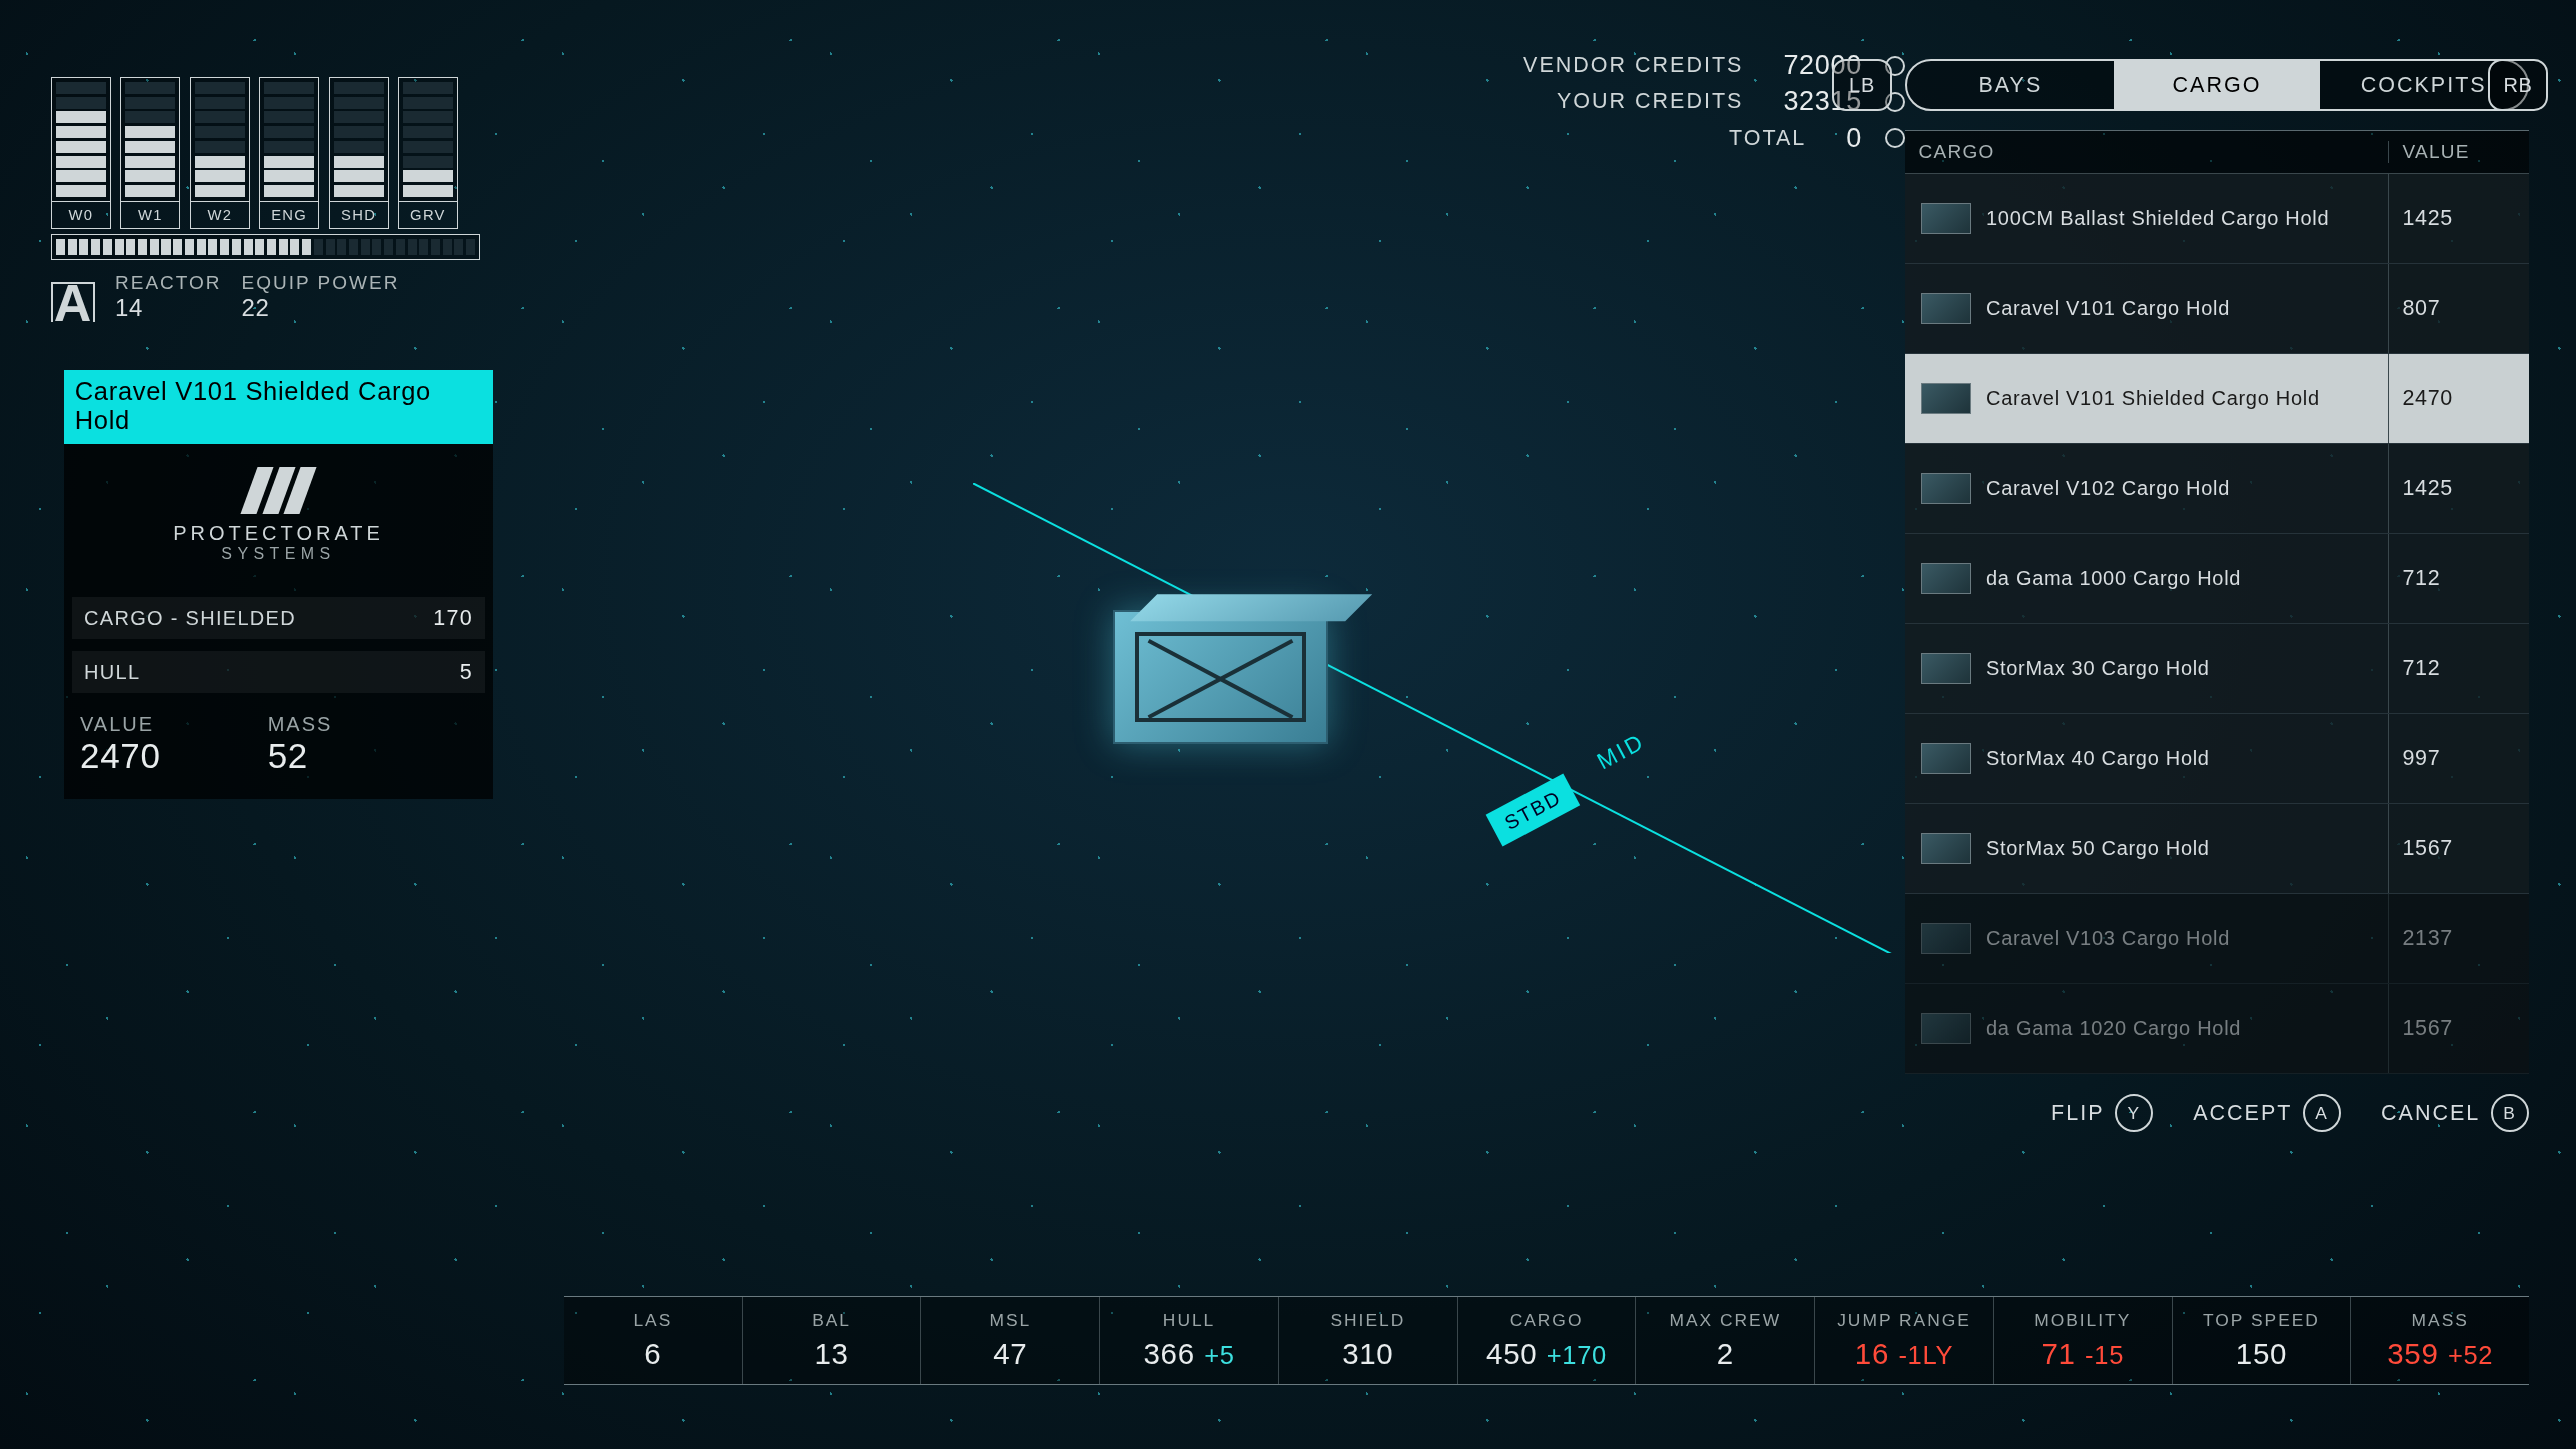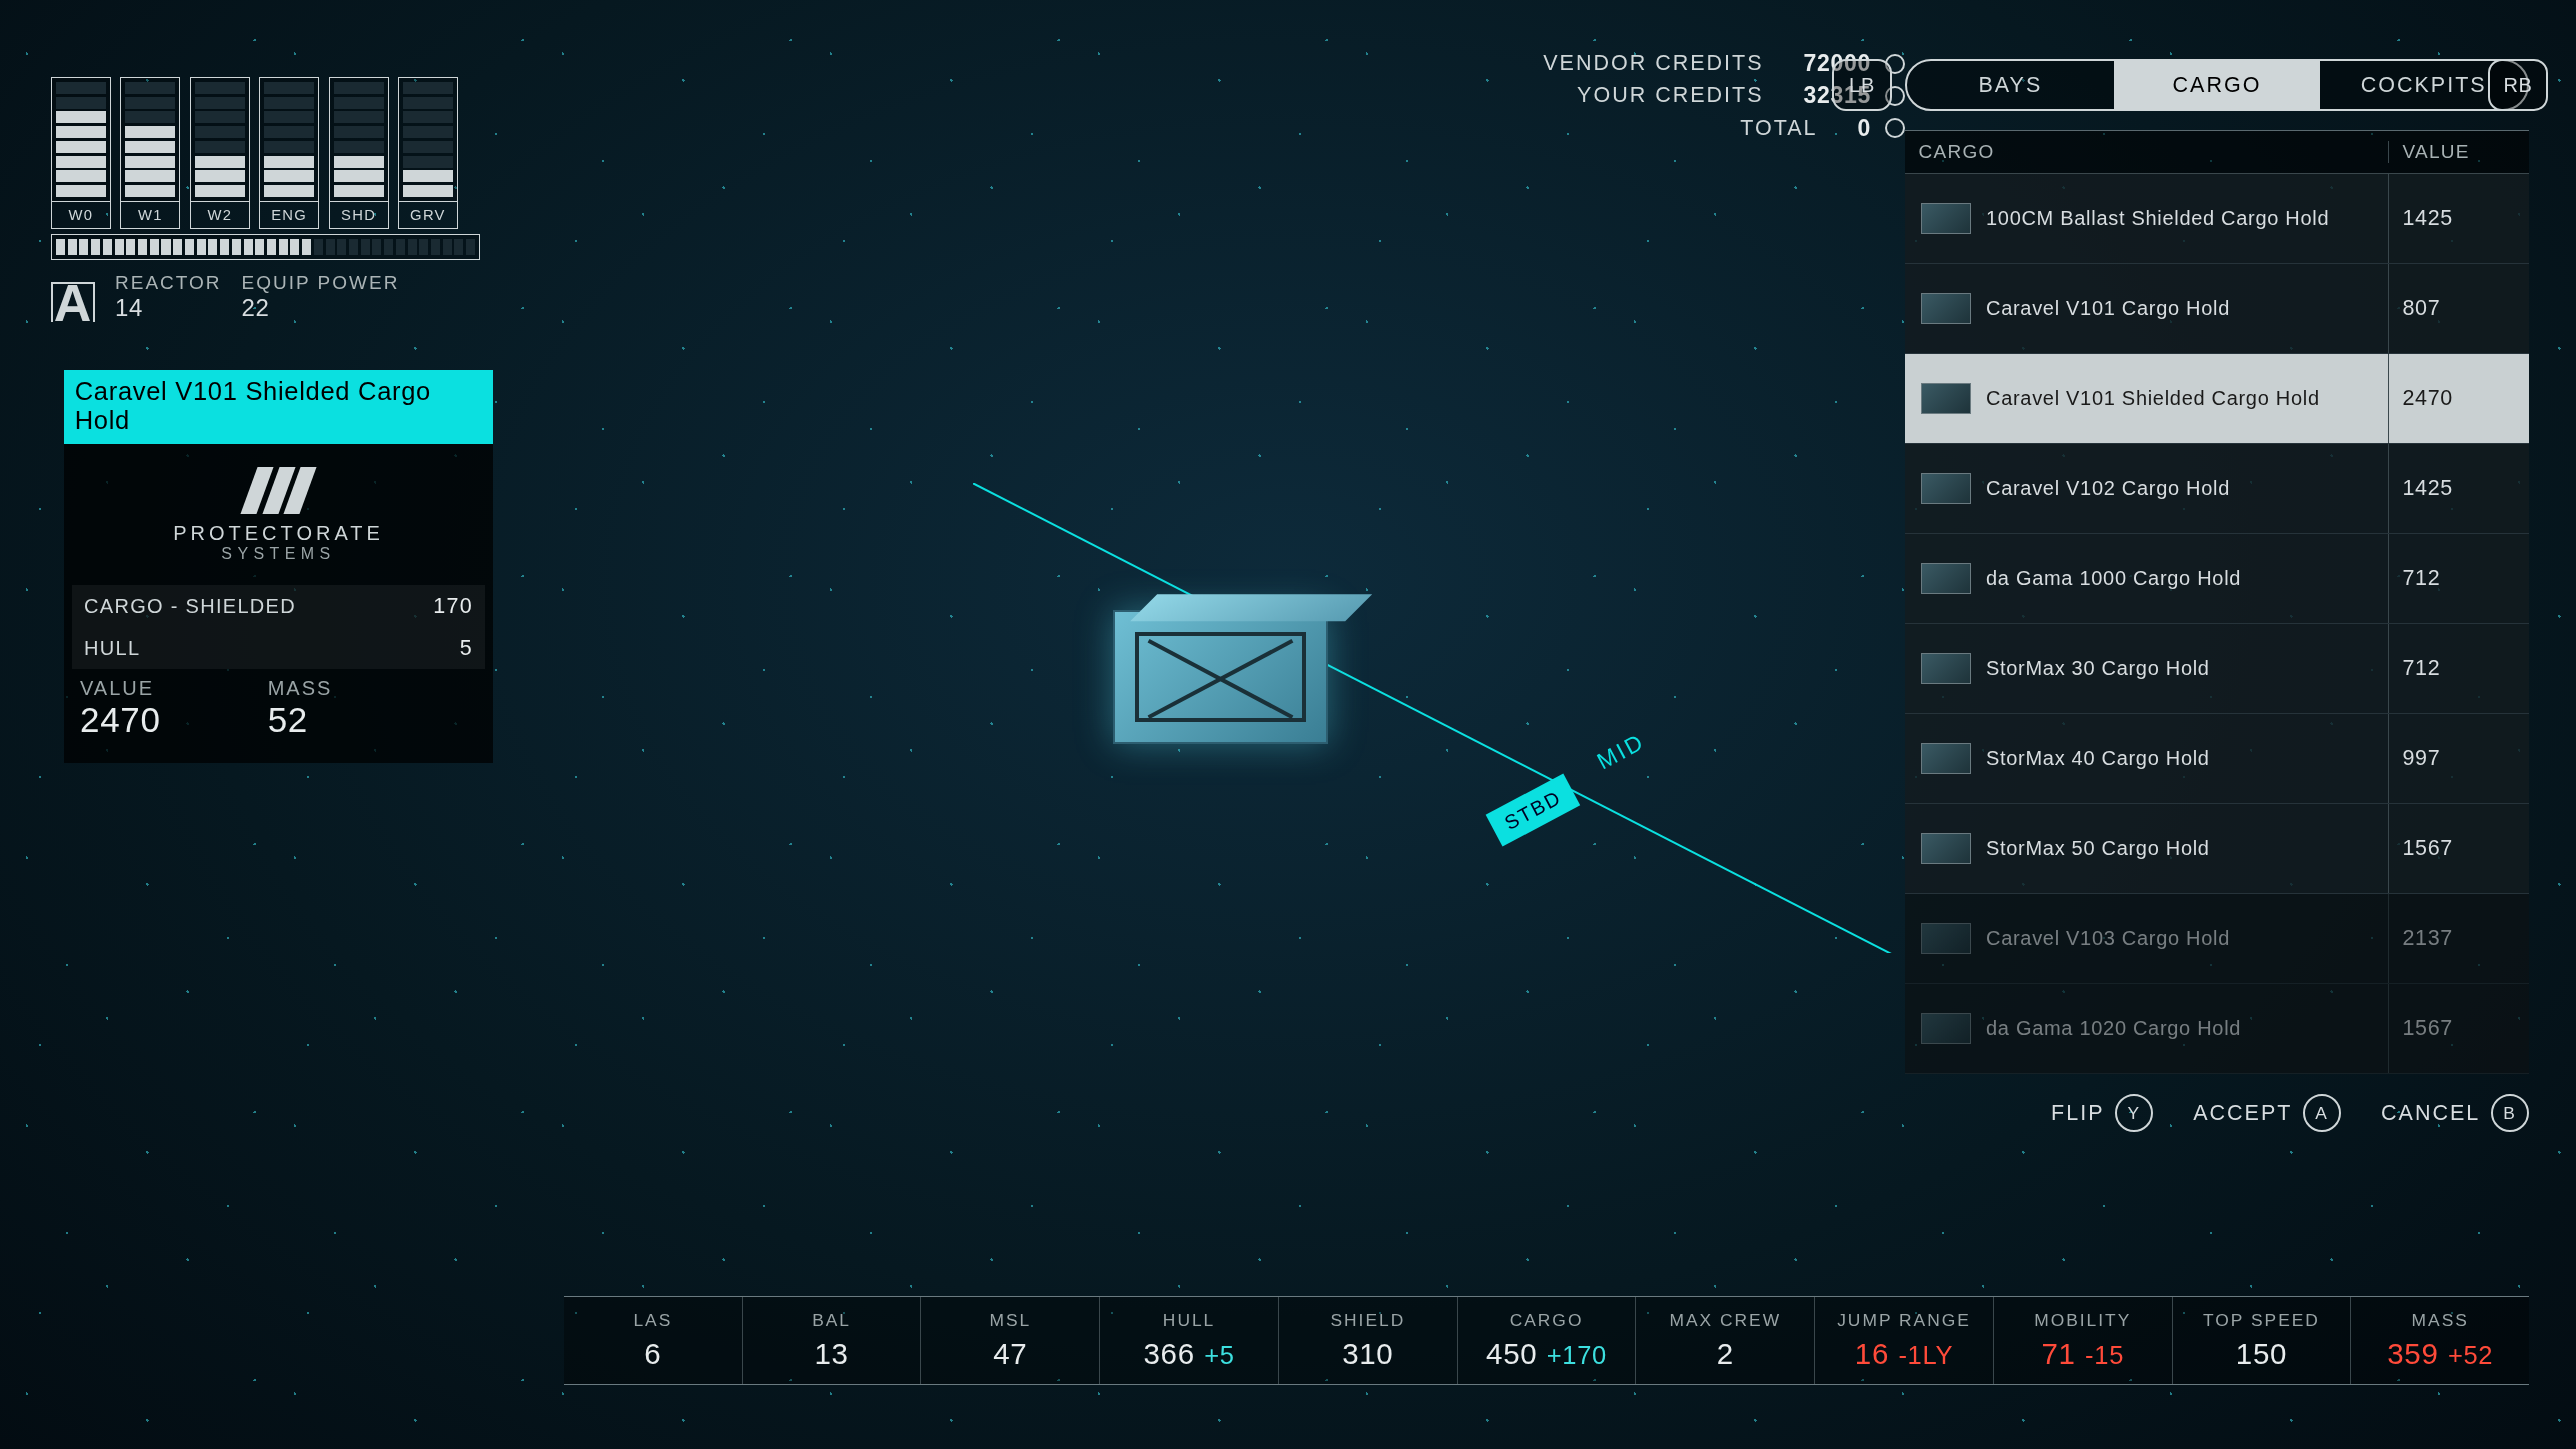--- a/index.html
+++ b/index.html
@@ -92,21 +92,21 @@
   }
   .brand-bars { display:flex; gap:5.4px; margin-bottom:8px; }
   .brand-bars span { width:16px; height:47px; background:#cfd6d8; transform:skewX(-20deg); }
   .brand-name { font-size:20px; letter-spacing:4px; }
   .brand-sub  { font-size:16px; letter-spacing:5.4px; color:#9aa4a6;}
   .stat-row {
     display:flex; align-items:center;
     height:42px; padding:0 12px;
     font-size:20px; letter-spacing:1.3px;
     background:rgba(255,255,255,.06);
-    margin:0 8px;
+    margin:12px 8px;
   }
   .stat-row .label { flex:1; color:#cfd6d8; }
   .stat-row .val { color:#e8eced; font-size:21.5px;}
   .module-desc {
     padding:16px 13.4px 27px 13.4px;
     font-size:19.5px; line-height:1.3; color:#c3cbce;
   }
   .vm-row {
     display:flex; padding:8px 16px 23px 16px; gap:107px;
   }
@@ -114,21 +114,21 @@
   .vm-block .vm-val   { font-size:35px; color:#e8eced; }
 
   
   .credits {
     position:absolute; right:671px; top:50px;
     text-align:right;
     display:flex; flex-direction:column; gap:5.4px;
   }
   .credit-line { display:flex; justify-content:flex-end; gap:40px; align-items:center;}
   .credit-lbl { font-size:21.5px; letter-spacing:2px; color:#cfd6d8;}
-  .credit-val { font-size:23px; color:#e8eced; display:flex; align-items:center; gap:14px;font-weight:bold;}
+  .credit-val { font-size:27px; color:#e8eced; display:flex; align-items:center; gap:23px;}
   .credit-icon { width:20px; height:20px; border:2px solid #cfd6d8; border-radius:50%; display:inline-block;}
 
   
   .right-col { position:absolute; right:47px; top:59px; width:624px; }
   .tabs {
     display:flex; align-items:center; gap:0;
     border:2px solid #cfd6d8; border-radius:29.5px;
     height:52px; overflow:hidden;
     background:rgba(0,0,0,.35);
   }

